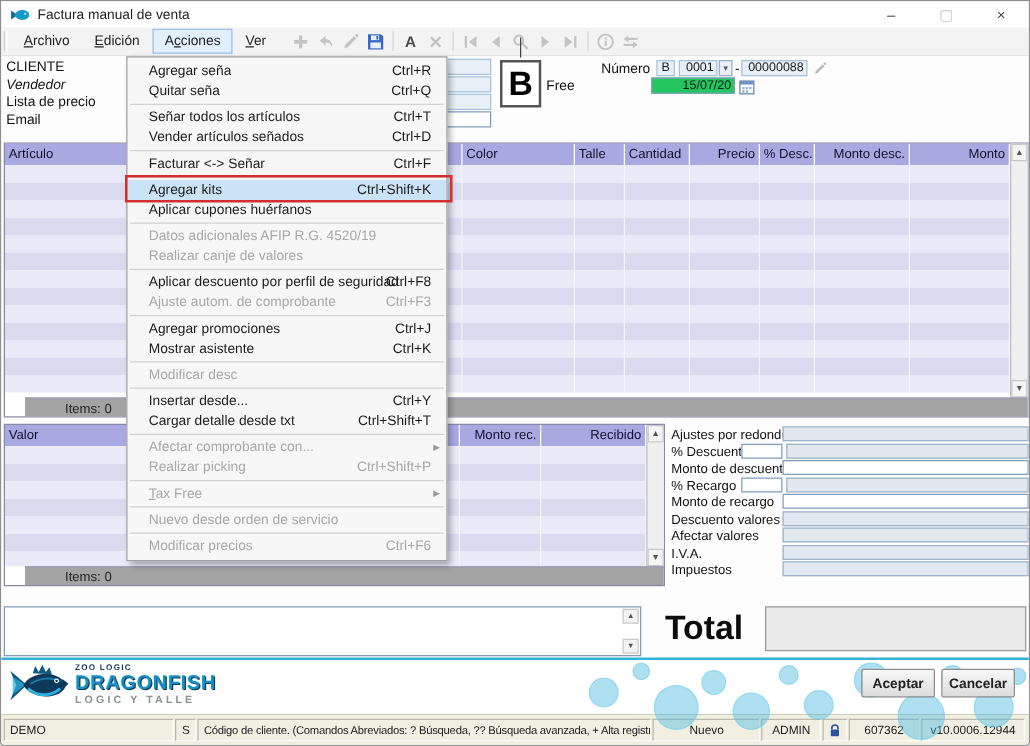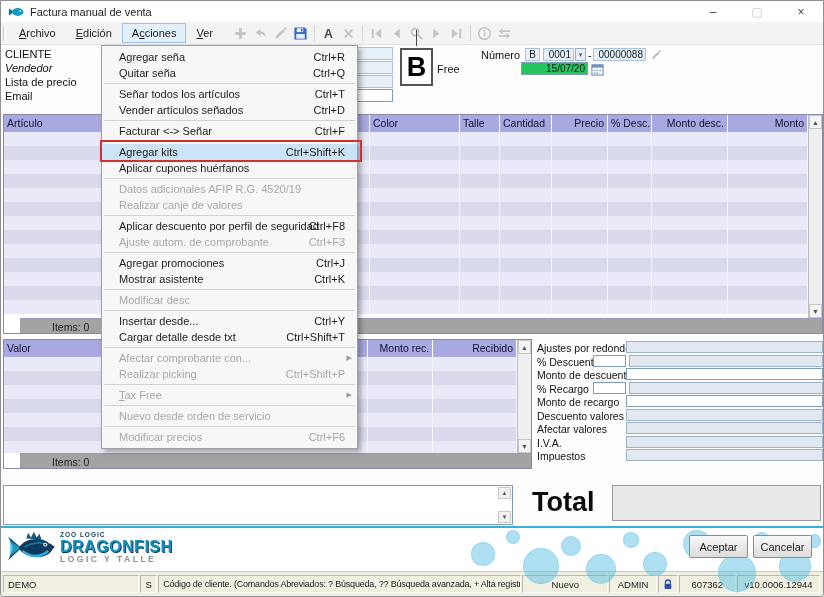--- a/index.html
+++ b/index.html
@@ -67,21 +67,21 @@
   
   #footer{position:absolute;left:0;top:483px;right:0;bottom:0;background:#fff;}
   .bubble{position:absolute;border-radius:50%;background:rgba(64,182,221,0.42);border:1px solid rgba(120,210,238,0.55);z-index:1;}
   #logo{position:absolute;left:6px;top:1px;display:flex;align-items:center;z-index:2;}
   #logo .ltext{margin-left:5px;line-height:1.05;}
   .logo-top{font-size:6.5px;font-weight:bold;letter-spacing:1px;color:#0d3a5c;}
   .logo-main{font-size:16px;font-weight:bold;letter-spacing:0.5px;color:#1592c4;
              text-shadow:1px 1px 0 #0d3a5c;}
   .logo-sub{font-size:8.5px;font-weight:bold;letter-spacing:2.5px;color:#8a9096;}
   .fbtn{position:absolute;top:7px;width:59px;height:23px;background:linear-gradient(#f8f8f8,#dcdcdc);
-        border:1px solid #8c8c8c;border-radius:2px;font-size:11px;color:#222;display:flex;align-items:center;justify-content:center;z-index:3;}
+        border:1px solid #8c8c8c;border-radius:2px;font-size:11px;color:#222;display:flex;align-items:center;justify-content:center;z-index:3;font-weight:bold;}
   
   #statusbar{position:absolute;left:0;right:0;bottom:0;height:25px;background:#f1efe2;border-top:1px solid #cfcbbb;display:flex;align-items:center;padding:0 2px;border-radius:0 0 3px 3px;}
   .sb-seg{height:18px;border:1px solid;border-color:#bdb9aa #fdfcf7 #fdfcf7 #bdb9aa;display:flex;align-items:center;padding:0 4px;overflow:hidden;white-space:nowrap;font-size:9.5px;color:#222;margin-right:1px;}
   .sb-seg.center{justify-content:center;}
   .sb-seg.msg{font-size:9px;letter-spacing:-0.2px;}
   
   #menu-popup{position:absolute;left:100px;top:44px;width:257px;background:#f7f7f7;border:1px solid #a0a0a0;
               box-shadow:3px 3px 5px rgba(0,0,0,0.3);z-index:50;padding:3px 0;}
   .m-item{position:relative;height:16px;display:flex;align-items:center;padding-left:17px;font-size:11px;color:#1c1c1c;}
   .m-item.dis{color:#a8a8a8;}

